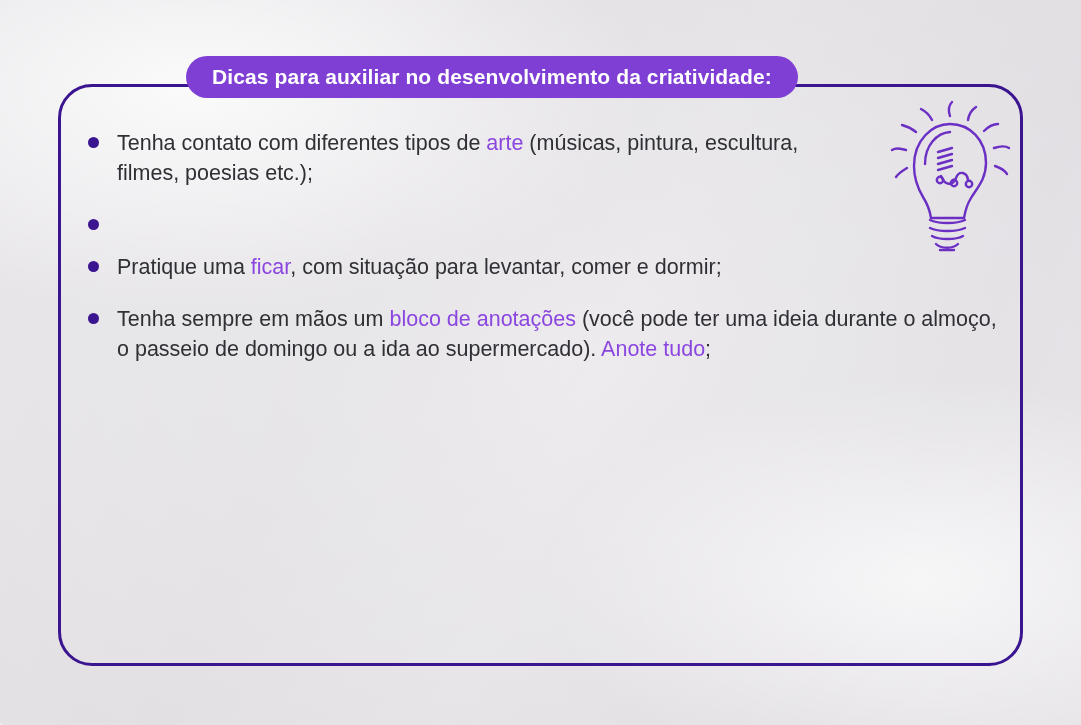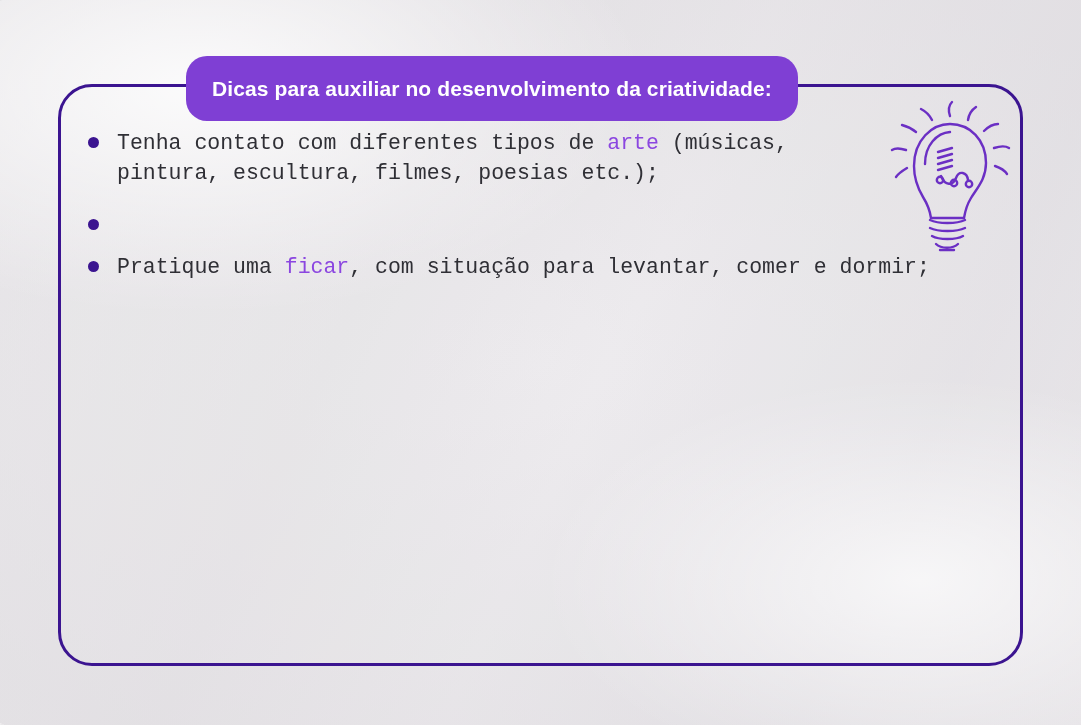--- a/index.html
+++ b/index.html
@@ -44,22 +44,22 @@
     height: 582px;
     border: 3px solid #3b1490;
     border-radius: 34px;
     box-sizing: border-box;
     background: rgba(255,255,255,0.04);
   }
   .title-pill {
     position: absolute;
     left: 186px;
     top: 56px;
-    height: 49px;
-    padding: 8px 26px;
+    height: 42px;
+    padding: 0 26px;
     display: flex;
     align-items: center;
     background: #7f3fd4;
     border-radius: 21px;
     z-index: 5;
   }
   .title-pill .title-text {
     color: #ffffff;
     font-size: 21px;
     font-weight: bold;
@@ -69,21 +69,20 @@
   .list {
     position: absolute;
     left: 88px;
     top: 128px;
     width: 915px;
   }
   .item {
     display: flex;
     align-items: flex-start;
     margin-bottom: 22px;
-    font-family: Liberation Mono, monospace;
   }
   .bullet {
     flex: 0 0 auto;
     width: 11px;
     height: 11px;
     border-radius: 50%;
     background: #3b1490;
     margin-top: 9px;
     margin-right: 18px;
   }
@@ -161,13 +160,17 @@
       <span class="bullet"></span>
       <div class="item-text"><span>Tenha contato com diferentes tipos de </span><span class="hl">arte</span><span> (músicas, pintura, escultura, filmes, poesias etc.);</span></div>
     </div>
     <div class="item">
       <span class="bullet"></span>
     </div>
     <div class="item">
       <span class="bullet"></span>
       <div class="item-text"><span>Pratique uma </span><span class="hl">ficar</span><span>, com situação para levantar, comer e dormir;</span></div>
     </div>
+    <div class="item">
+      <span class="bullet"></span>
+      <div class="item-text"><span>Tenha sempre em mãos um </span><span class="hl">bloco de anotações</span><span> (você pode ter uma ideia durante o almoço, o passeio de domingo ou a ida ao supermercado). </span><span class="hl">Anote tudo</span><span>;</span></div>
+    </div>
   </div>
 
 </body></html>

